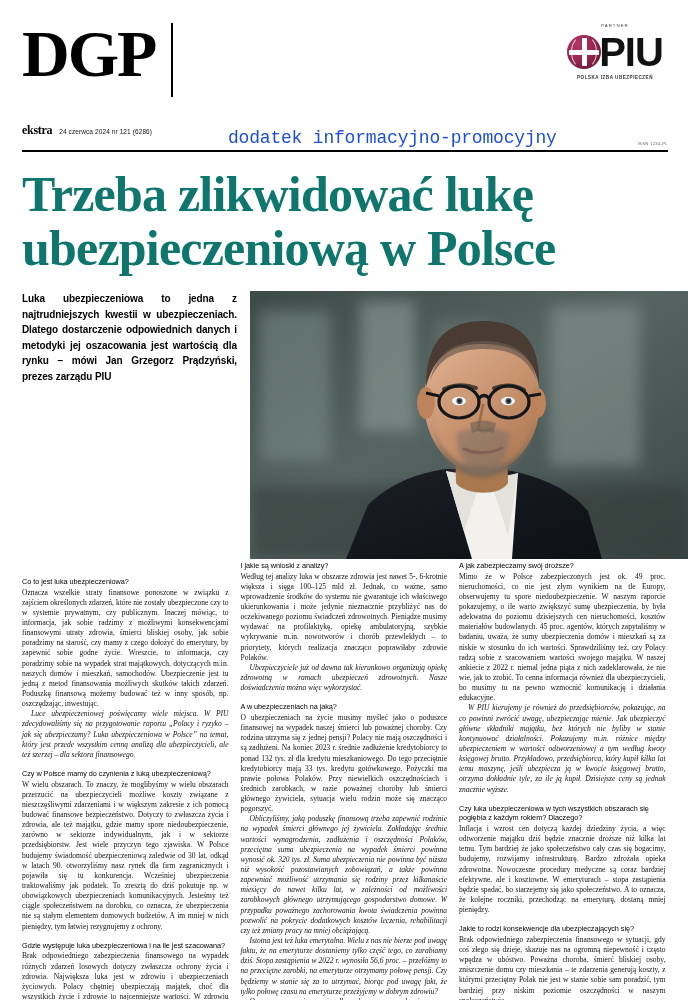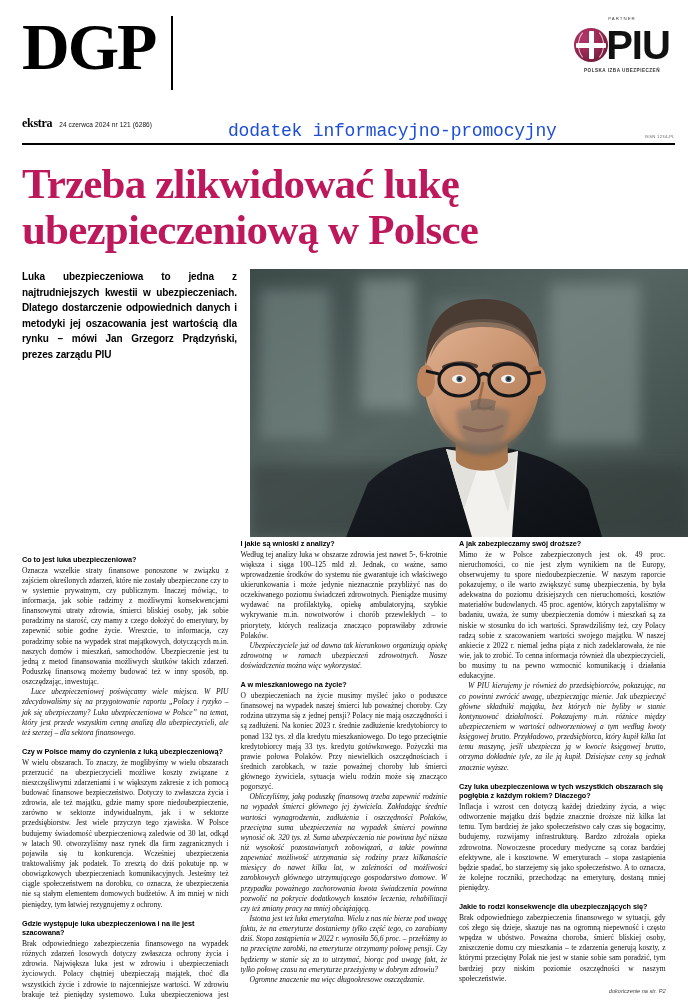--- a/index.html
+++ b/index.html
@@ -15,21 +15,22 @@
   body {
     font-family: "Liberation Serif", "DejaVu Serif", serif;
     color: #0a0a0a;
     -webkit-font-smoothing: antialiased;
   }
 
   .page {
     position: relative;
     width: 688px;
     height: 892px;
-    padding: 14px 13px 6px 22px;
+    padding: 14px 20px 6px 22px;
+    margin-top: 7px;
   }
 
   
   .masthead {
     position: relative;
     height: 92px;
     display: flex;
     align-items: flex-start;
   }
 
@@ -195,25 +196,25 @@
   .rule-thick {
     border: 0;
     border-top: 2.2px solid #000;
     margin-top: 1px;
   }
 
   
   .headline {
     font-family: "Liberation Serif", "DejaVu Serif", serif;
     font-weight: 700;
-    font-size: 43px;
+    font-size: 50px;
     line-height: 1.07;
     letter-spacing: -0.8px;
     margin-top: 16px;
-    color: #be185d;
+    color: #0f766e;
   }
   .headline .line { display: block; }
 
   
   .content {
     margin-top: 16px;
     position: relative;
   }
 
   .lede-wrap {
@@ -252,21 +253,21 @@
     gap: 12px;
   }
   .col {
     width: 206.5px;
   }
   .col.col1 { padding-top: 286px; }
   .col.col2, .col.col3 { padding-top: 270px; }
 
   .kicker {
     font-family: "Liberation Sans", sans-serif;
-    font-weight: 700;
+    font-weight: 400;
     font-size: 7.3px;
     line-height: 1.32;
     color: #000;
     margin-bottom: 1px;
     letter-spacing: -0.05px;
   }
   .kicker.spaced { margin-top: 9px; }
 
   .body-text {
     font-family: "Liberation Serif", "DejaVu Serif", serif;
@@ -437,21 +438,21 @@
 
       <div class="col col2">
         <div>
           <div class="kicker">I jakie są wnioski z analizy?</div>
           <div class="body-text">
             <p>Według tej analizy luka w obszarze zdrowia jest nawet 5-, 6-krotnie większa i sięga 100–125 mld zł. Jednak, co ważne, samo wprowadzenie środków do systemu nie gwarantuje ich właściwego ukierunkowania i może jedynie nieznacznie przybliżyć nas do oczekiwanego poziomu świadczeń zdrowotnych. Pieniądze musimy wydawać na profilaktykę, opiekę ambulatoryjną, szybkie wykrywanie m.in. nowotworów i chorób przewlekłych – to priorytety, których realizacja znacząco poprawiłaby zdrowie Polaków.</p>
             <p>Ubezpieczyciele już od dawna tak kierunkowo organizują opiekę zdrowotną w ramach ubezpieczeń zdrowotnych. Nasze doświadczenia można więc wykorzystać.</p>
           </div>
         </div>
         <div>
-          <div class="kicker spaced">A w mieszkaniowego na życie?</div>
+          <div class="kicker spaced">A w ubezpieczeniach na jaką?</div>
           <div class="body-text">
             <p>O ubezpieczeniach na życie musimy myśleć jako o poduszce finansowej na wypadek naszej śmierci lub poważnej choroby. Czy rodzina utrzyma się z jednej pensji? Polacy nie mają oszczędności i są zadłużeni. Na koniec 2023 r. średnie zadłużenie kredytobiorcy to ponad 132 tys. zł dla kredytu mieszkaniowego. Do tego przeciętnie kredytobiorcy mają 33 tys. kredytu gotówkowego. Pożyczki ma prawie połowa Polaków. Przy niewielkich oszczędnościach i średnich zarobkach, w razie poważnej choroby lub śmierci głównego żywiciela, sytuacja wielu rodzin może się znacząco pogorszyć.</p>
             <p>Obliczyliśmy, jaką poduszkę finansową trzeba zapewnić rodzinie na wypadek śmierci głównego jej żywiciela. Zakładając średnie wartości wynagrodzenia, zadłużenia i oszczędności Polaków, przeciętna suma ubezpieczenia na wypadek śmierci powinna wynosić ok. 320 tys. zł. Suma ubezpieczenia nie powinna być niższa niż wysokość pozostawianych zobowiązań, a także powinna zapewniać możliwość utrzymania się rodziny przez kilkanaście miesięcy do nawet kilku lat, w zależności od możliwości zarobkowych głównego utrzymującego gospodarstwo domowe. W przypadku poważnego zachorowania kwota świadczenia powinna pozwolić na pokrycie dodatkowych kosztów leczenia, rehabilitacji czy też zmiany pracy na mniej obciążającą.</p>
             <p>Istotna jest też luka emerytalna. Wielu z nas nie bierze pod uwagę faktu, że na emeryturze dostaniemy tylko część tego, co zarabiamy dziś. Stopa zastąpienia w 2022 r. wynosiła 56,6 proc. – przełóżmy to na przeciętne zarobki, na emeryturze otrzymamy połowę pensji. Czy będziemy w stanie się za to utrzymać, biorąc pod uwagę fakt, że tylko połowę czasu na emeryturze przeżyjemy w dobrym zdrowiu?</p>
             <p>Ogromne znaczenie ma więc długookresowe oszczędzanie.</p>
           </div>
         </div>
 
       </div>
 

